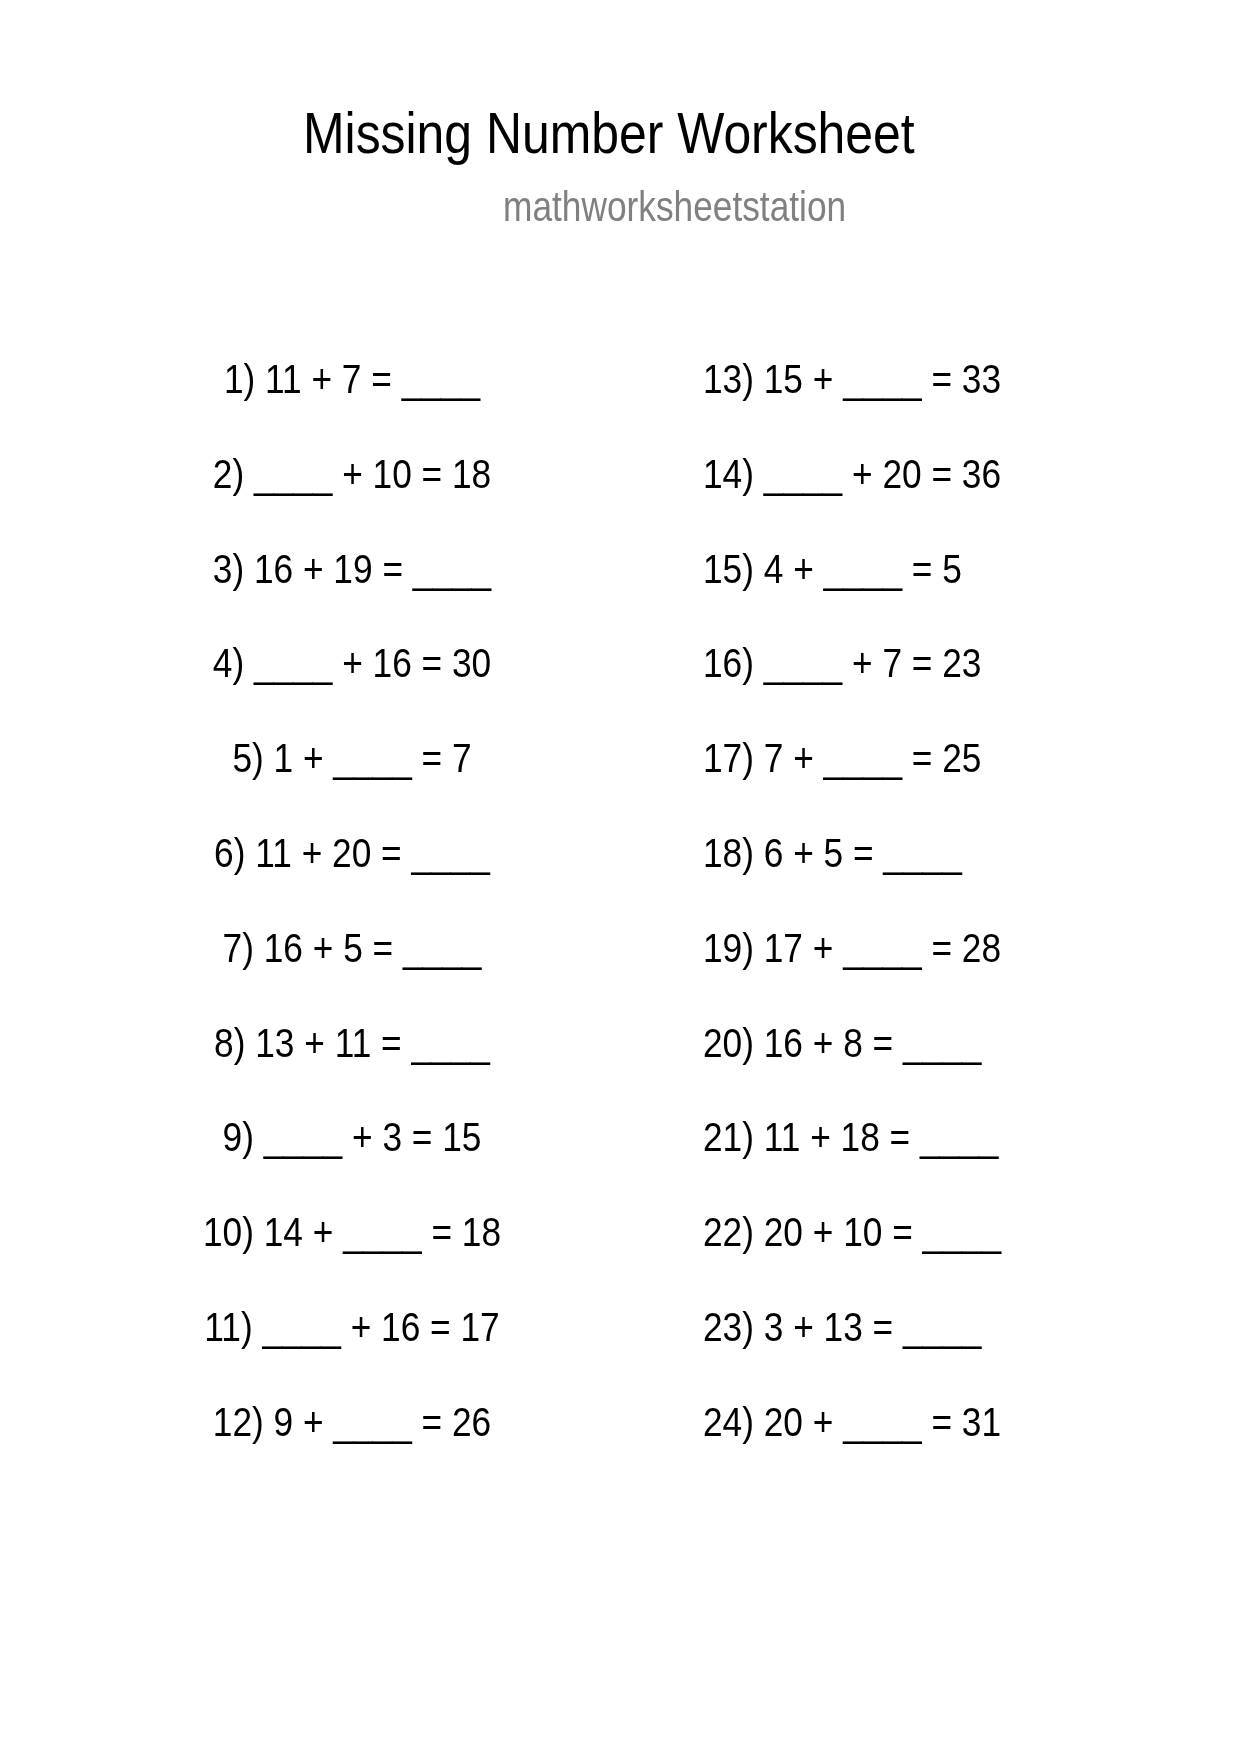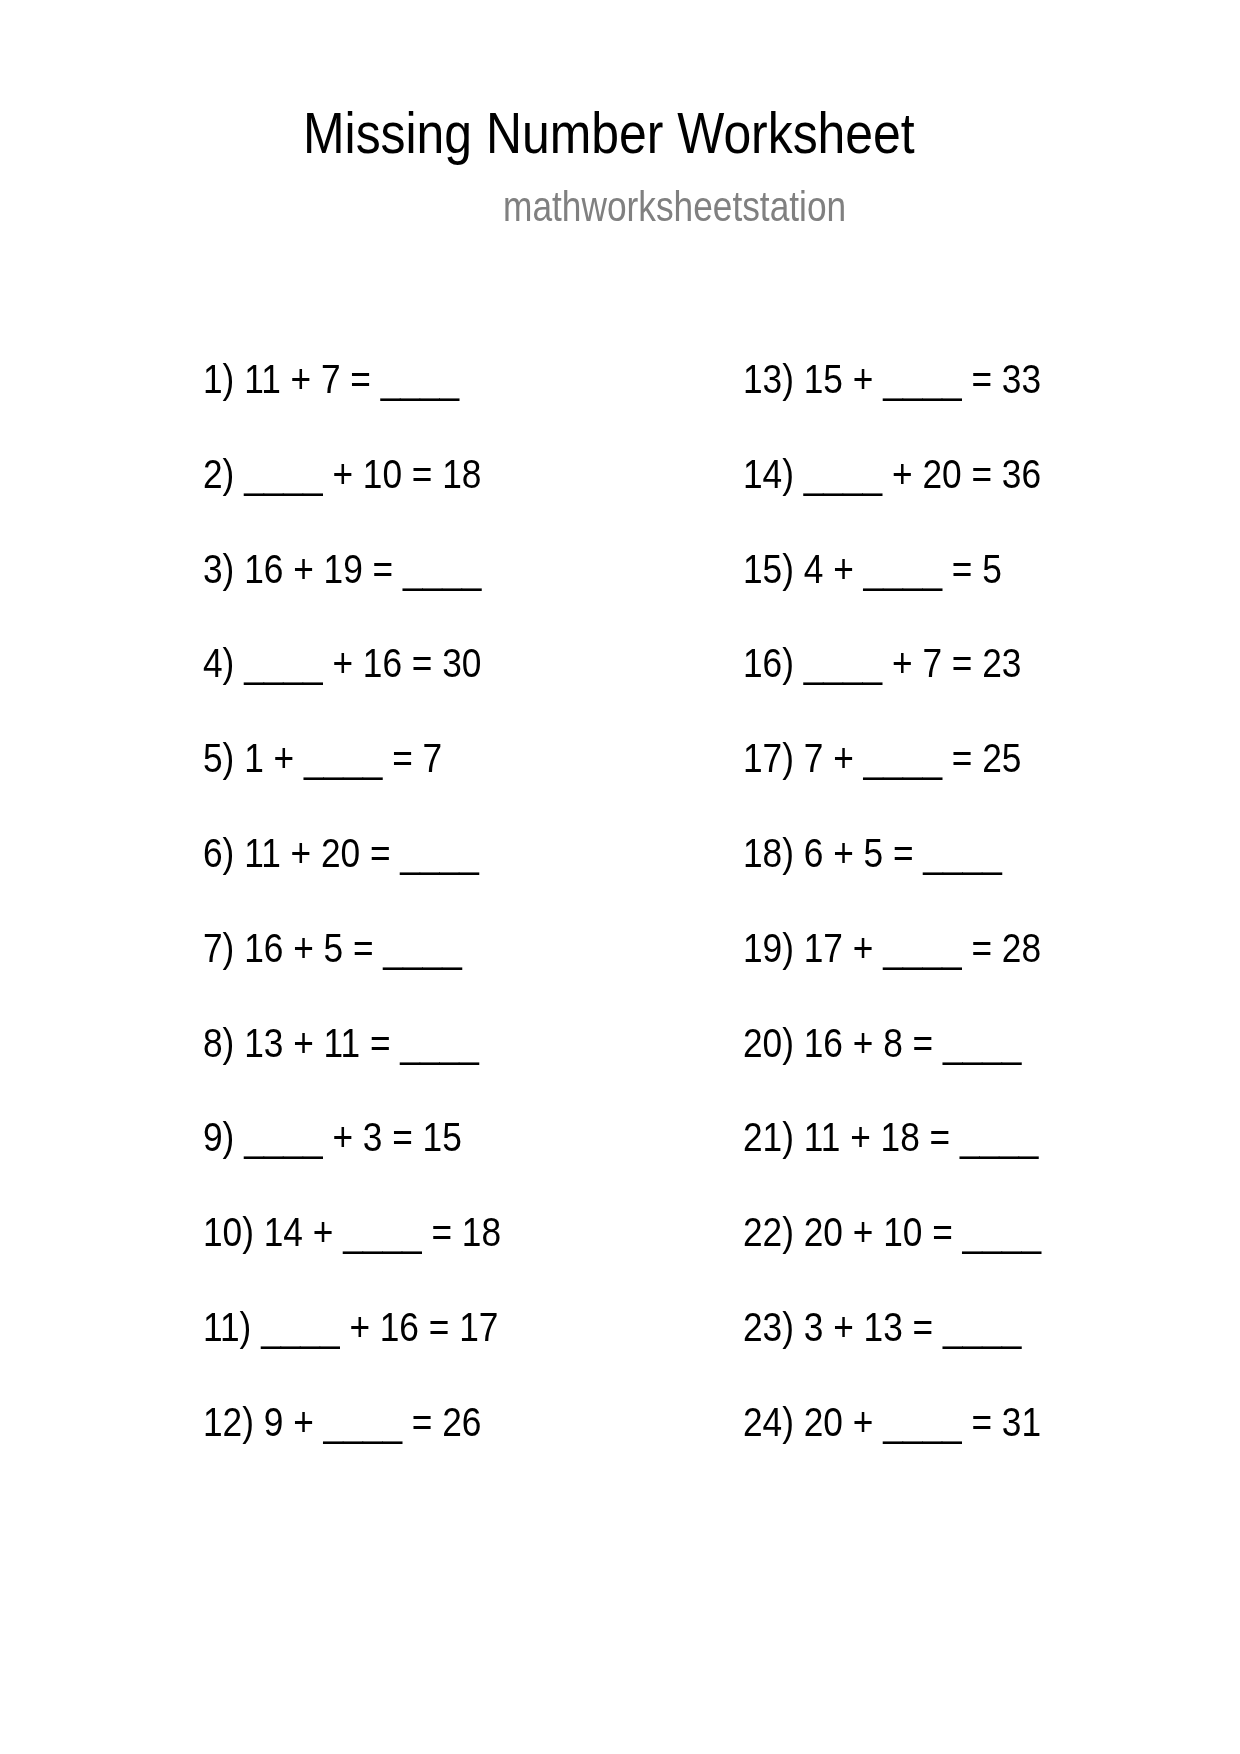--- a/index.html
+++ b/index.html
@@ -35,22 +35,22 @@
       line-height: 48px;
       color: #808080;
       white-space: nowrap;
       transform-origin: left top;
       transform: scaleX(0.84);
     }
     .col {
       position: absolute;
       top: 354px;
     }
-    .col.left { left: 203px; }
-    .col.right { left: 743px; }
+    .col.left { left: 203px; text-align: center; }
+    .col.right { left: 703px; }
     .problem {
       height: 94.8px;
       font-size: 41px;
       line-height: 50px;
       white-space: nowrap;
       transform-origin: left top;
       transform: scaleX(0.86);
     }
   </style>
 </head>

